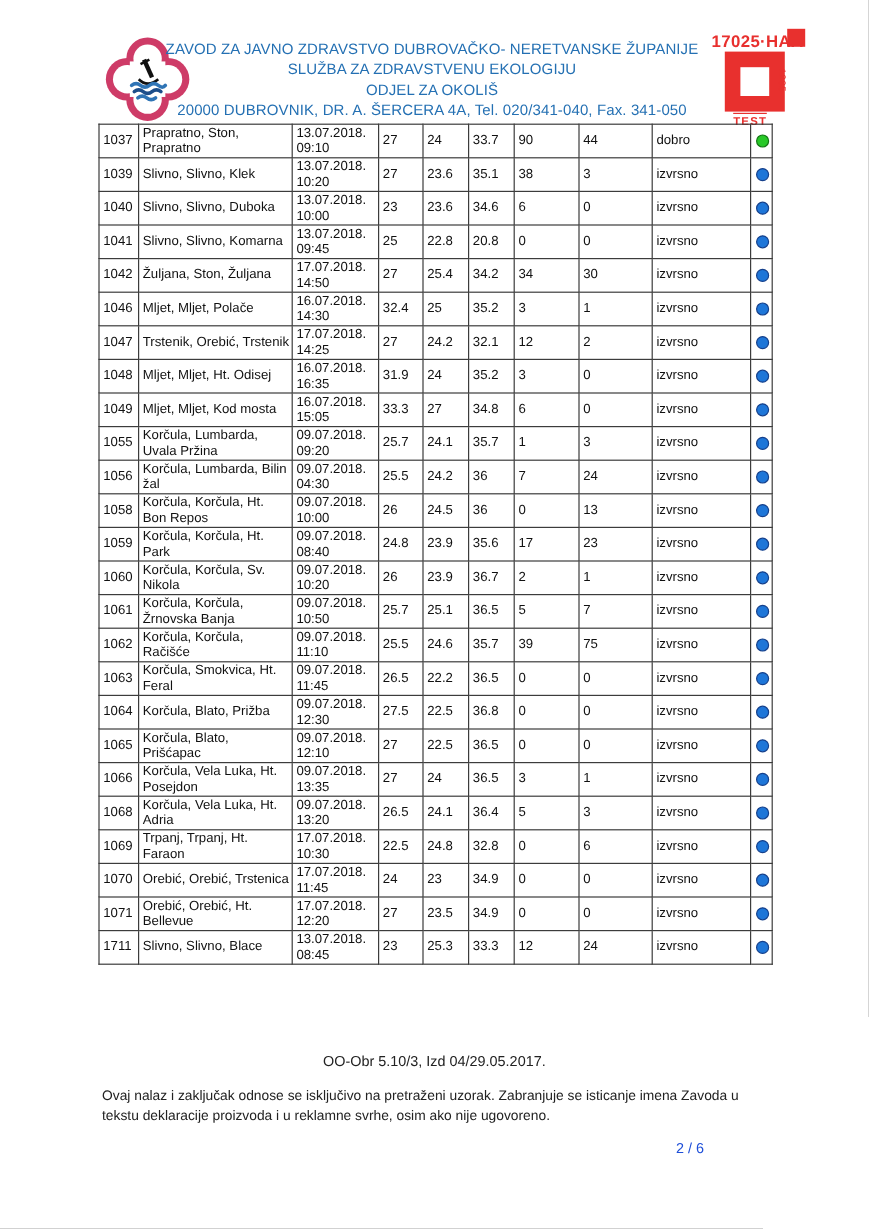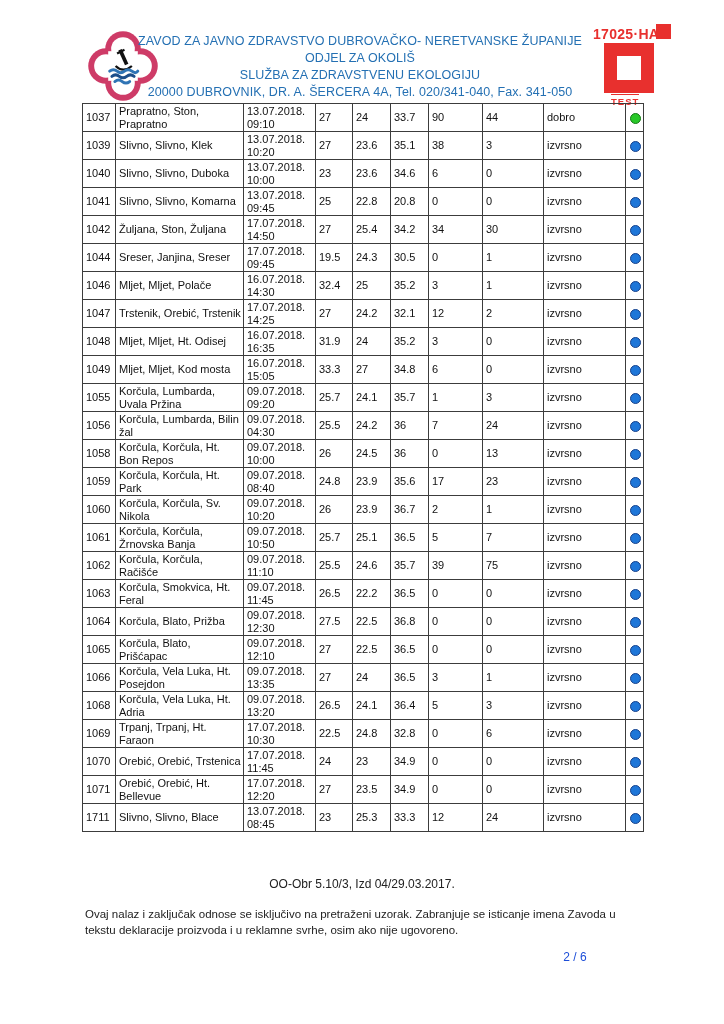--- a/index.html
+++ b/index.html
@@ -70,22 +70,22 @@
       <g fill="none" stroke-linecap="round">
         <path d="M32 57 q5 -4 10 0 t10 0 t10 0 t8 0" stroke="#2F74B5" stroke-width="4"></path>
         <path d="M35 64 q5 -4 10 0 t10 0 t10 0" stroke="#1C4E8A" stroke-width="4"></path>
         <path d="M39 71 q5 -4 10 0 t10 0" stroke="#2F74B5" stroke-width="4"></path>
       </g>
     </svg>
   </div>
 
   <div class="letterhead-text" style="color: rgb(36, 112, 179);">
     <div>ZAVOD ZA JAVNO ZDRAVSTVO DUBROVAČKO- NERETVANSKE ŽUPANIJE</div>
+    <div>SLUŽBA ZA ZDRAVSTVENU EKOLOGIJU</div>
     <div>ODJEL ZA OKOLIŠ</div>
-    <div>SLUŽBA ZA ZDRAVSTVENU EKOLOGIJU</div>
     <div>20000 DUBROVNIK, DR. A. ŠERCERA 4A, Tel. 020/341-040, Fax. 341-050</div>
   </div>
 
   <div class="haa" style="color: rgb(232, 48, 46);">
     <div class="haa-top">17025·HAA</div>
     <div class="haa-smallsq"></div>
     <div class="haa-bigsq"></div>
     <div class="haa-side">1285</div>
     <div class="haa-test">TEST</div>
   </div>
@@ -183,37 +183,20 @@
       <td>25.4</td>
       <td>34.2</td>
       <td>34</td>
       <td>30</td>
       <td>izvrsno</td>
       <td class="c-dot">
         <span class="dot" style="background-color: rgb(30, 118, 216); border-color: rgb(22, 65, 140);"></span>
       </td>
     </tr>
         <tr>
-      <td>1044</td>
-      <td>Sreser, Janjina, Sreser</td>
-      <td>
-        <div>17.07.2018.</div>
-        <div>09:45</div>
-      </td>
-      <td>19.5</td>
-      <td>24.3</td>
-      <td>30.5</td>
-      <td>0</td>
-      <td>1</td>
-      <td>izvrsno</td>
-      <td class="c-dot">
-        <span class="dot" style="background-color: rgb(30, 118, 216); border-color: rgb(22, 65, 140);"></span>
-      </td>
-    </tr>
-        <tr>
       <td>1046</td>
       <td>Mljet, Mljet, Polače</td>
       <td>
         <div>16.07.2018.</div>
         <div>14:30</div>
       </td>
       <td>32.4</td>
       <td>25</td>
       <td>35.2</td>
       <td>3</td>
@@ -542,17 +525,17 @@
       <td>12</td>
       <td>24</td>
       <td>izvrsno</td>
       <td class="c-dot">
         <span class="dot" style="background-color: rgb(30, 118, 216); border-color: rgb(22, 65, 140);"></span>
       </td>
     </tr>
       </tbody>
   </table>
 
-  <div class="form-ref">OO-Obr 5.10/3, Izd 04/29.03.2017.</div>
+  <div class="form-ref">OO-Obr 5.10/3, Izd 04/29.05.2017.</div>
   <div class="disclaimer">Ovaj nalaz i zaključak odnose se isključivo na pretraženi uzorak. Zabranjuje se isticanje imena Zavoda u tekstu deklaracije proizvoda i u reklamne svrhe, osim ako nije ugovoreno.</div>
   <div class="page-num">2 / 6</div>
 
 </div>
 
 </body></html>

